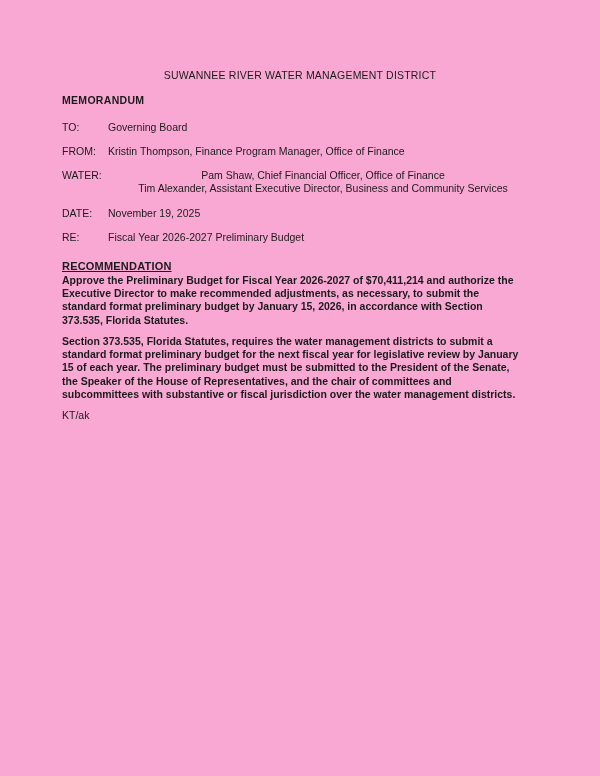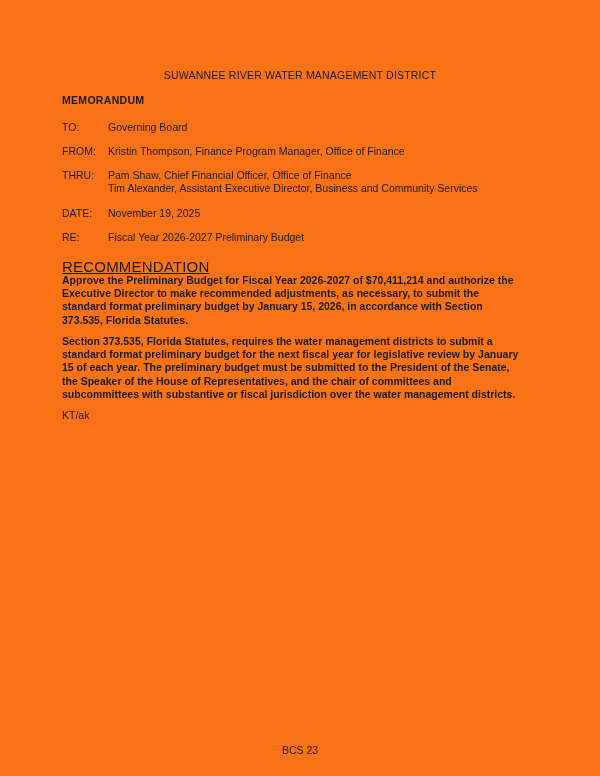--- a/index.html
+++ b/index.html
@@ -5,21 +5,21 @@
   * { margin: 0; padding: 0; box-sizing: border-box; }
   html, body { background: #ffffff; }
   body {
     width: 600px;
     font-family: "Liberation Sans", sans-serif;
   }
   .page {
     position: relative;
     width: 600px;
     height: 776px;
-    background: #f97316;
+    background: #f9a8d4;
     color: #1b1b1b;
     font-size: 10.5px;
     line-height: 13.3px;
     padding: 69px 62px 0 62px;
     overflow: hidden;
   }
   .org-title {
     text-align: center;
     letter-spacing: 0.2px;
     white-space: nowrap;
@@ -33,25 +33,25 @@
   .memo-fields { margin-top: 13px; }
   .field-row {
     display: flex;
     margin-bottom: 11px;
   }
   .field-label {
     flex: 0 0 46px;
     width: 46px;
   }
   .field-value { flex: 1 1 auto; }
-  .value-line { display: block; }
+  .value-line { display: block; text-align: center; }
   .doc-section.first { margin-top: 16px; }
   .section-heading {
-    font-size: 15px;
-    font-weight: normal;
+    font-size: 11px;
+    font-weight: bold;
     text-decoration: underline;
     text-underline-offset: 1px;
     letter-spacing: 0.2px;
   }
   .para {
     width: 462px;
     margin: 0 0 8px 0;
     font-weight: bold;
   }
   .signature { margin-top: 8px; }
@@ -79,21 +79,21 @@
       <span class="field-label">TO:</span>
       <span class="field-value">Governing Board</span>
     </div>
 
     <div class="field-row">
       <span class="field-label">FROM:</span>
       <span class="field-value">Kristin Thompson, Finance Program Manager, Office of Finance</span>
     </div>
 
     <div class="field-row">
-      <span class="field-label">THRU:</span>
+      <span class="field-label">WATER:</span>
       <span class="field-value">
         <span class="value-line">Pam Shaw, Chief Financial Officer, Office of Finance</span>
         <span class="value-line">Tim Alexander, Assistant Executive Director, Business and Community Services</span>
       </span>
     </div>
 
     <div class="field-row">
       <span class="field-label">DATE:</span>
       <span class="field-value">November 19, 2025</span>
     </div>
@@ -109,15 +109,14 @@
     <h2 class="section-heading">RECOMMENDATION</h2>
     <p class="para">Approve the Preliminary Budget for Fiscal Year 2026-2027 of $70,411,214 and authorize the Executive Director to make recommended adjustments, as necessary, to submit the standard format preliminary budget by January 15, 2026, in accordance with Section 373.535, Florida Statutes.</p>
   </section>
 
   <section class="doc-section">
     <p class="para">Section 373.535, Florida Statutes, requires the water management districts to submit a standard format preliminary budget for the next fiscal year for legislative review by January 15 of each year. The preliminary budget must be submitted to the President of the Senate, the Speaker of the House of Representatives, and the chair of committees and subcommittees with substantive or fiscal jurisdiction over the water management districts.</p>
   </section>
 
   <div class="signature">KT/ak</div>
 
-  <div class="page-footer">BCS 23</div>
 
 </div>
 
 </body></html>

